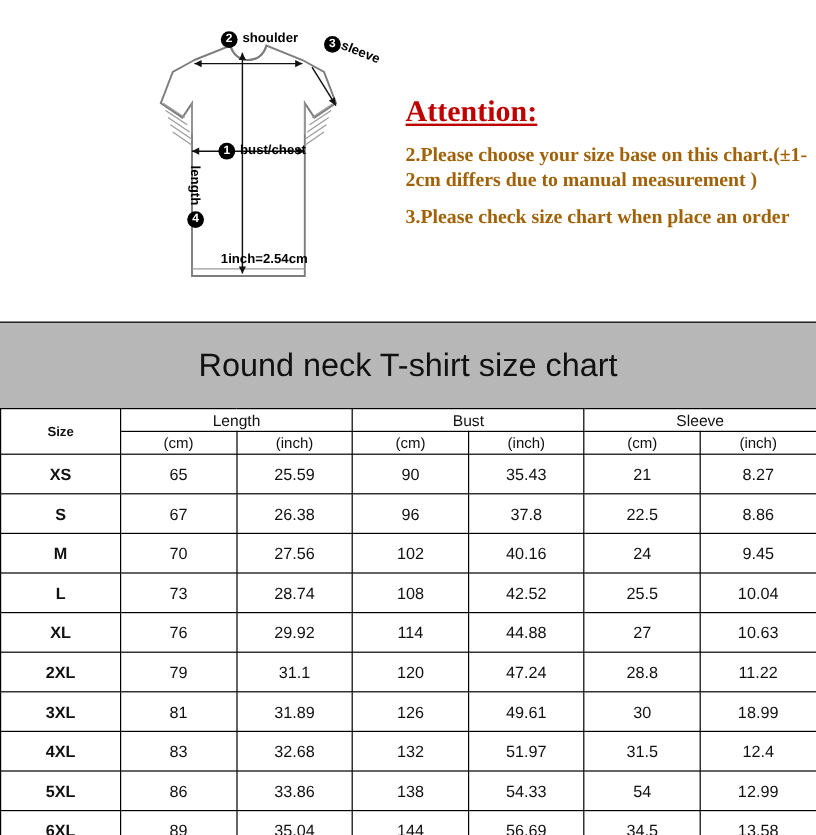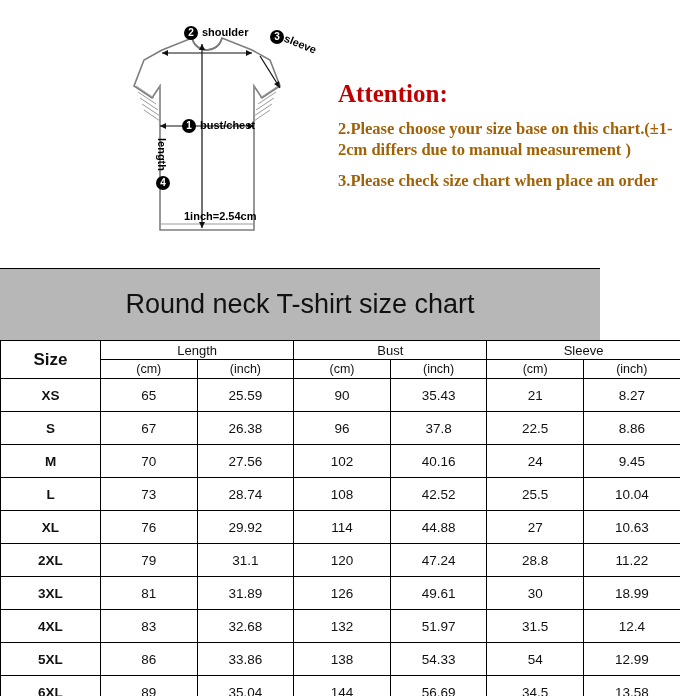--- a/index.html
+++ b/index.html
@@ -39,20 +39,21 @@
     top: 80px;
     width: 336px;
   }
   #attention-title {
     font-family: "Liberation Serif", serif;
     font-weight: bold;
     font-size: 25px;
     color: #c00000;
     margin: 0 0 10px 0;
     letter-spacing: 0px;
+    text-decoration: underline;
   }
   .attention-line {
     font-family: "Liberation Serif", serif;
     font-weight: bold;
     font-size: 16.5px;
     color: #a16207;
     line-height: 1.30;
     margin-bottom: 9px;
   }
 
@@ -74,21 +75,21 @@
     font-size: 10px;
     font-weight: bold;
     line-height: 14px;
     text-align: center;
     font-family: "Liberation Sans", sans-serif;
   }
 
   
   #title-band {
     position: relative;
-    width: 600px;
+    width: 680px;
     height: 72px;
     background: #b7b7b7;
     display: flex;
     align-items: center;
     justify-content: center;
     border-top: 1px solid #000;
   }
   #chart-title {
     font-family: "Liberation Sans", sans-serif;
     font-size: 27px;
@@ -113,21 +114,21 @@
   }
   tr.group-row th {
     height: 19px;
     font-size: 13px;
     font-weight: normal;
     color: #111;
     border-bottom: none;
   }
   tr.group-row th.size-head {
     font-weight: bold;
-    font-size: 17px;
+    font-size: 11px;
     vertical-align: middle;
   }
   tr.unit-row td {
     height: 19px;
     font-size: 12.5px;
     border-top: none;
     color: #111;
   }
   td.inch, th.inch { color: #e8392b; }
   tr.data-row td { height: 33px; font-size: 13.5px; color: #111; }

